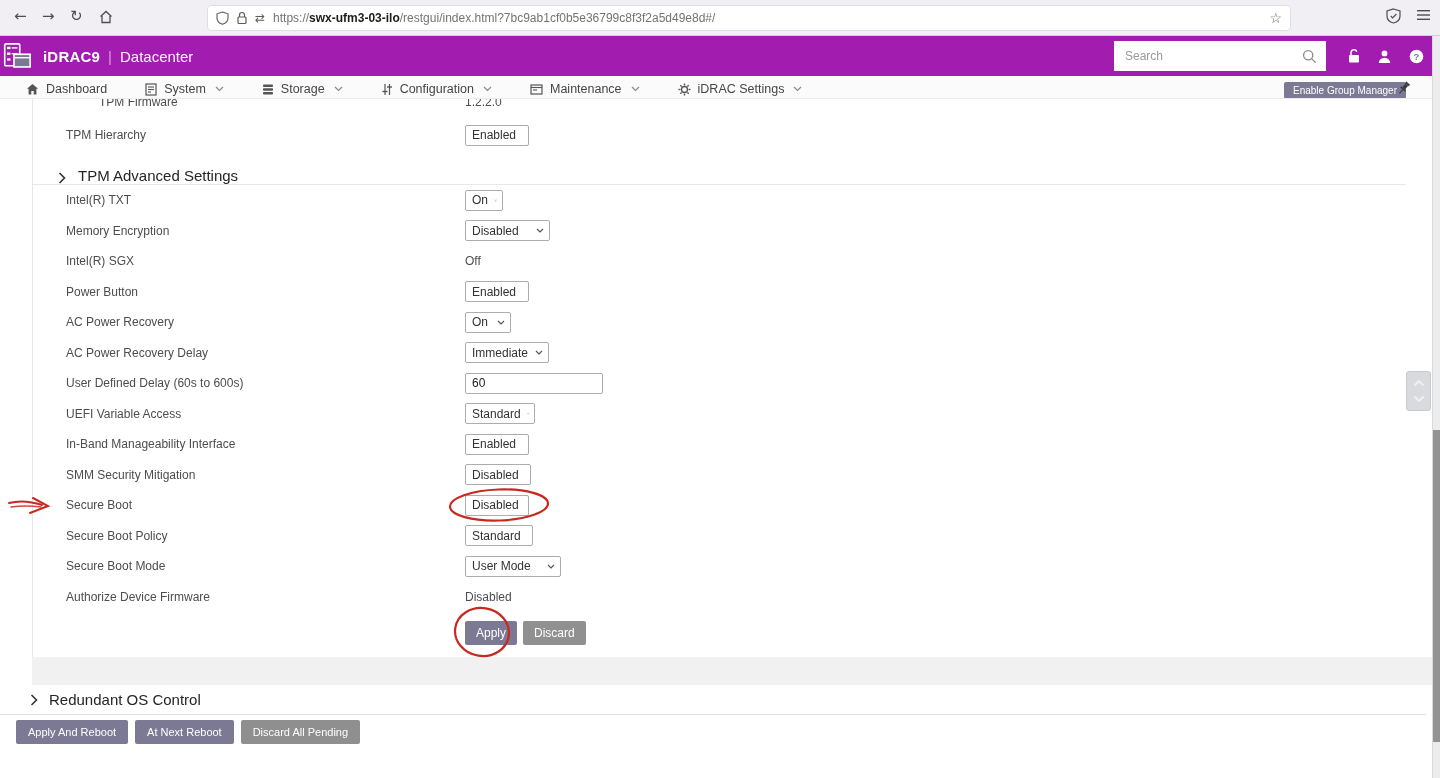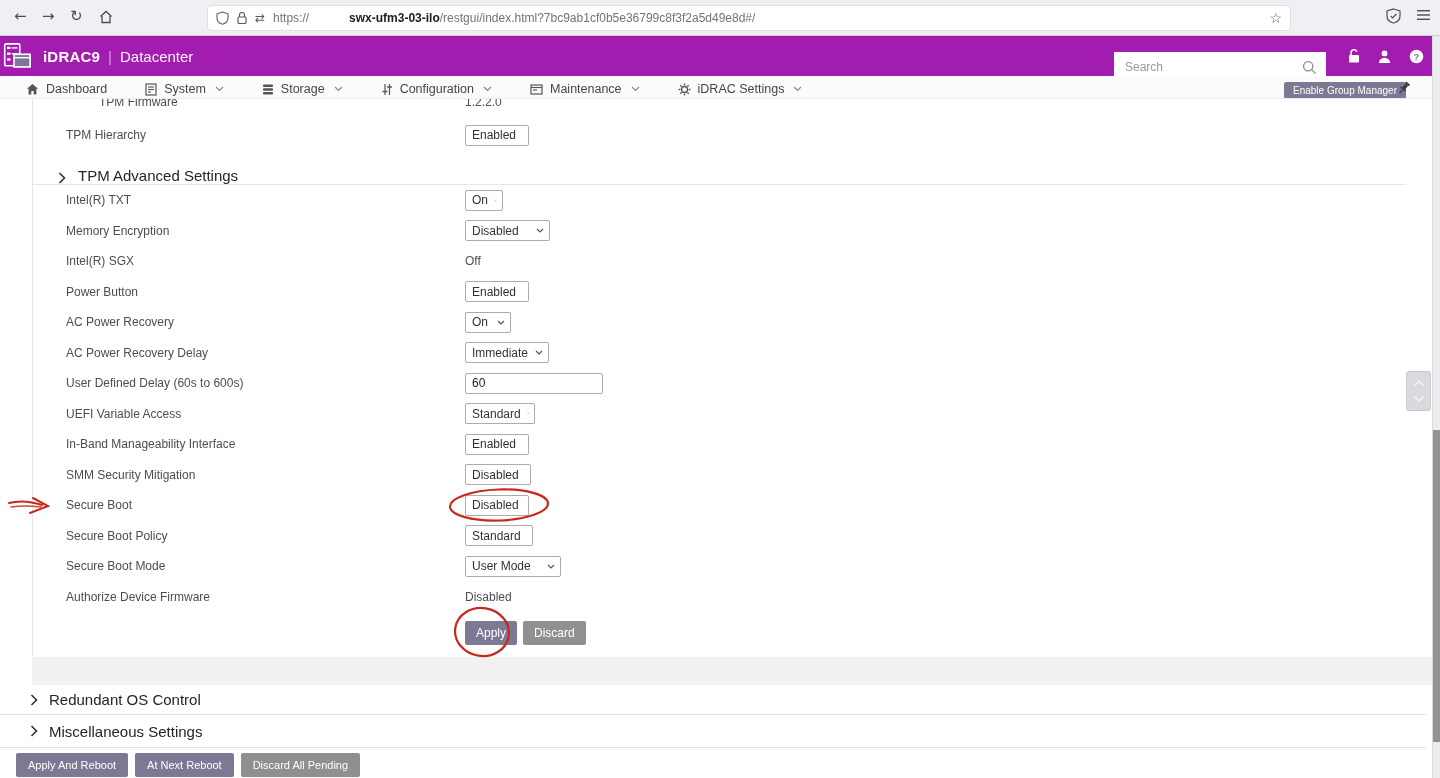--- a/index.html
+++ b/index.html
@@ -10,34 +10,34 @@
   
   .browser-bar { position:absolute; top:0; left:0; width:1440px; height:36px;
     background:#f1eff4; border-bottom:1px solid #d2d0d6; }
   .bnav { position:absolute; top:7px; font-size:15px; color:#4d4d4d;
     font-family:"DejaVu Sans", sans-serif; cursor:default; }
   .urlbar { position:absolute; left:207px; top:5px; width:1084px; height:26px;
     background:#fff; border:1px solid #e0dee4; border-radius:4px;
     display:flex; align-items:center; padding:0 8px; }
   .urlbar .sec-icons { display:flex; align-items:center; gap:7px; margin-right:8px; color:#5c5c5c; }
   .url-text { font-size:12px; color:#737373; white-space:nowrap; overflow:hidden; }
-  .url-text b { color:#1c1c1c; font-weight:bold;padding-left:40px; }
+  .url-text b { color:#1c1c1c; font-weight:bold; }
   .url-star { margin-left:auto; font-size:14px; color:#5c5c5c;
     font-family:"DejaVu Sans", sans-serif; }
   .btb-right { position:absolute; top:8px; display:flex; gap:24px; color:#4d4d4d; }
 
   
   .app-header { position:absolute; top:36px; left:0; width:1432px; height:40px;
     background:#a21caf; display:flex; align-items:center; color:#fff; }
   .logo { margin:0 10px 0 3px; }
   .app-title { font-size:15px; display:flex; align-items:center; gap:8px; }
   .app-title .prod { font-weight:bold; letter-spacing:.2px; }
   .app-title .sep { opacity:.55; font-weight:300; }
   .app-title .edition { font-weight:300; opacity:.95; }
-  .search-box { position:absolute; left:1114px; top:16px; width:212px; height:30px;
+  .search-box { position:absolute; left:1114px; top:5px; width:212px; height:30px;
     background:#fff; display:flex; align-items:center; }
   .search-box input { border:none; outline:none; flex:1; font-size:12px; color:#444;
     padding:0 6px 0 11px; font-family:"Liberation Sans", sans-serif; background:transparent; }
   .search-box input::placeholder { color:#9a9a9a; }
   .hdr-icons { position:absolute; left:1338px; top:0; width:94px; height:40px;
     display:flex; align-items:center; justify-content:space-around; }
 
   
   .ribbon { position:absolute; top:76px; left:0; width:1432px; height:22px;
     background:#fbfbfb;padding-left:36px; }
@@ -442,26 +442,20 @@
   </div>
 
   <div class="gray-band"></div>
 
   <div class="acc">
     <svg width="8" height="12" viewBox="0 0 8 12">
         <path d="M1.5 1 L6.5 6 L1.5 11" fill="none" stroke="#333" stroke-width="1.6"></path>
       </svg>
     <span class="t">Redundant OS Control</span>
   </div>
-  <div class="acc second">
-    <svg width="8" height="12" viewBox="0 0 8 12">
-        <path d="M1.5 1 L6.5 6 L1.5 11" fill="none" stroke="#333" stroke-width="1.6"></path>
-      </svg>
-    <span class="t">Miscellaneous Settings</span>
-  </div>
 
   <div class="footer-btns">
     <button class="fbtn purple">Apply And Reboot</button>
     <button class="fbtn purple">At Next Reboot</button>
     <button class="fbtn gray">Discard All Pending</button>
   </div>
 </div>
 
 <div class="scroll-widget">
   <svg width="12" height="8" viewBox="0 0 12 8">

